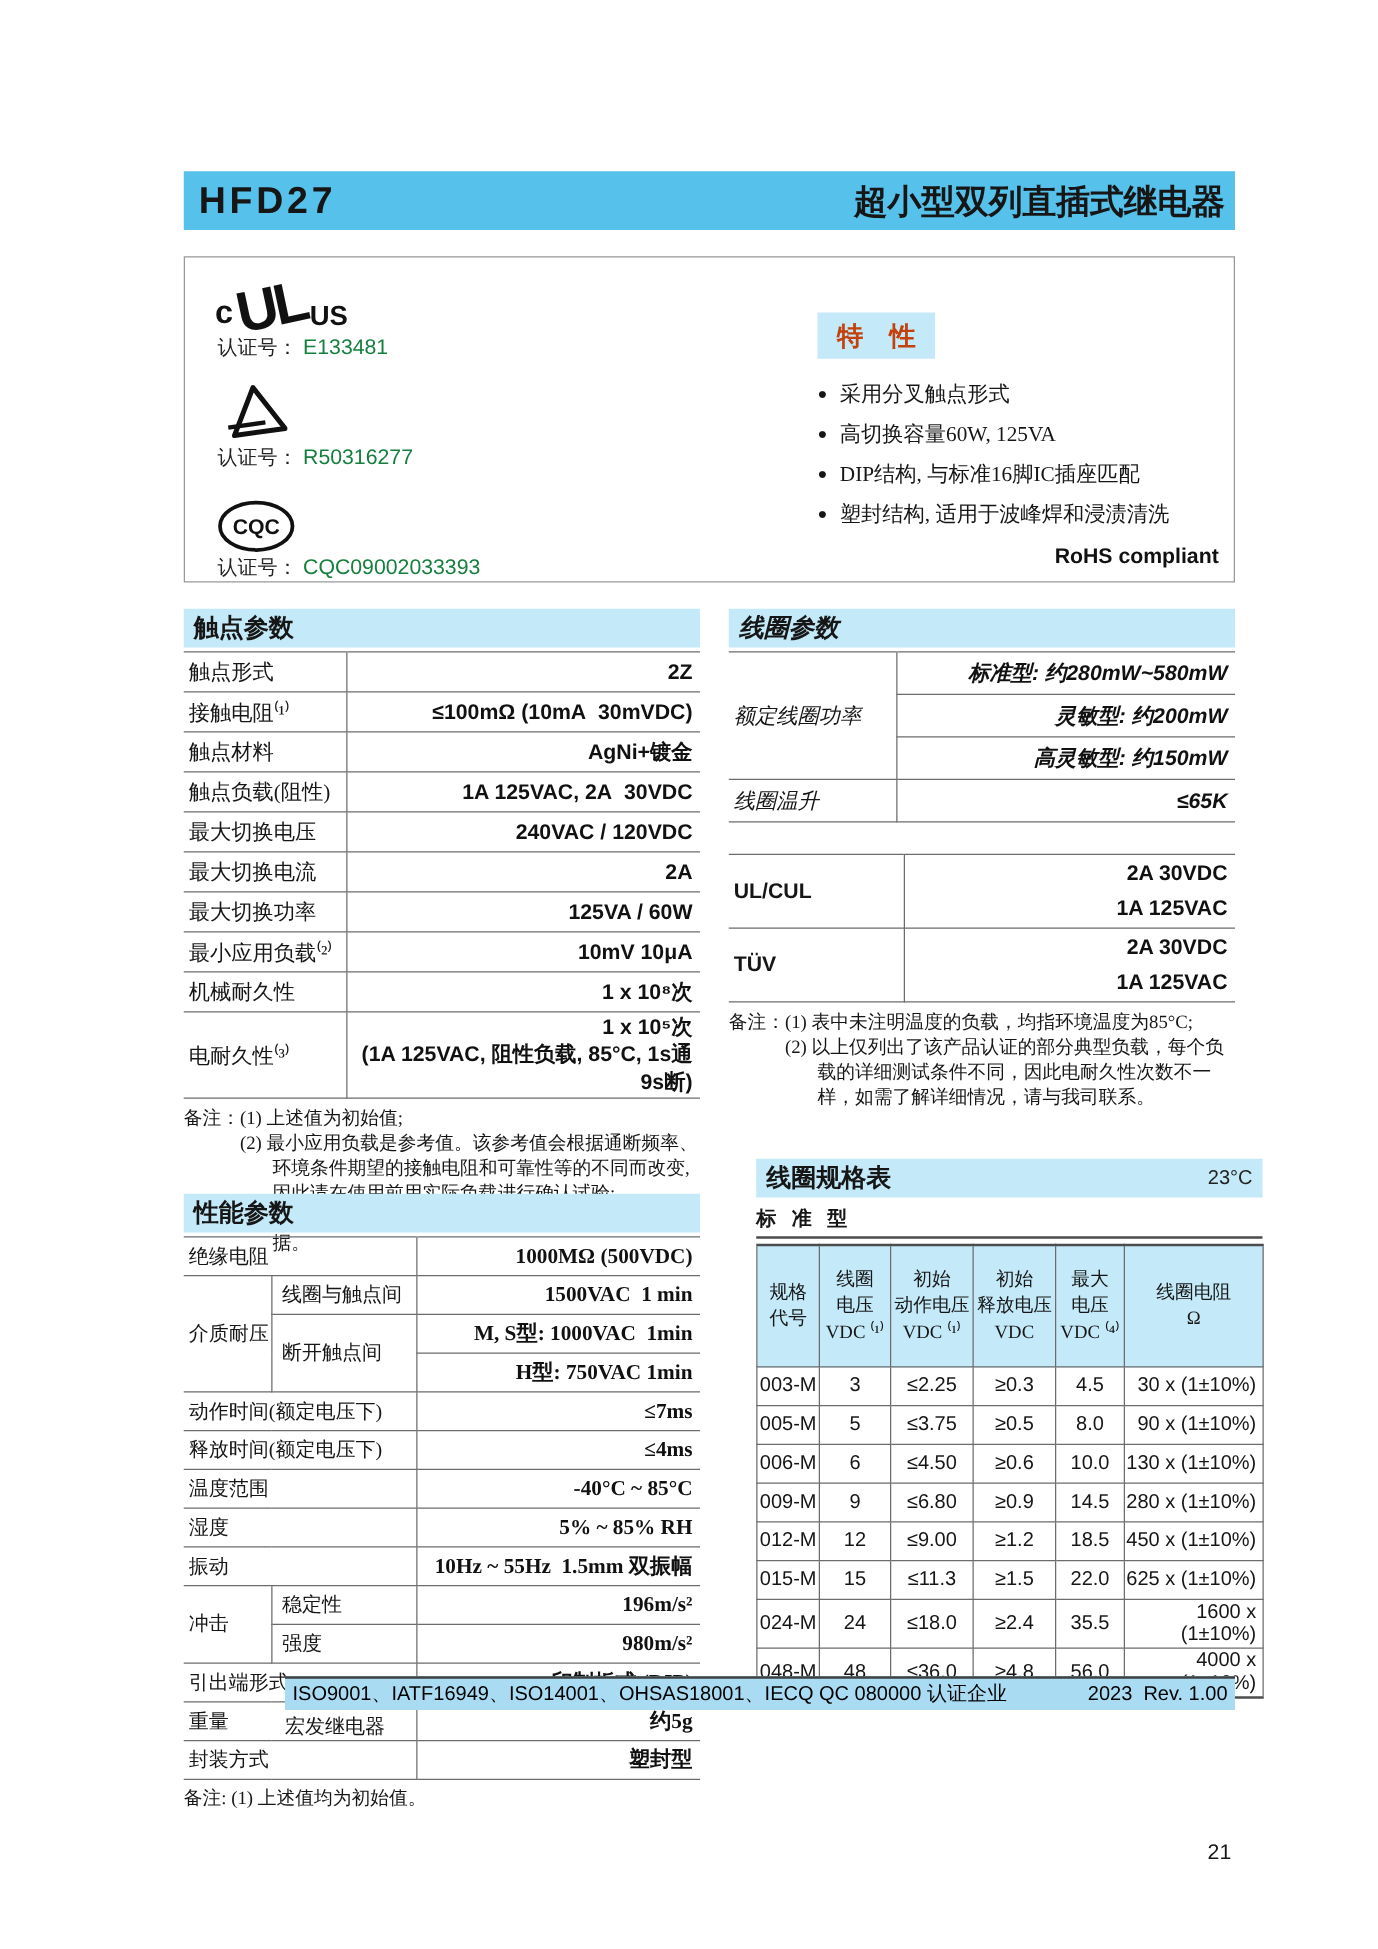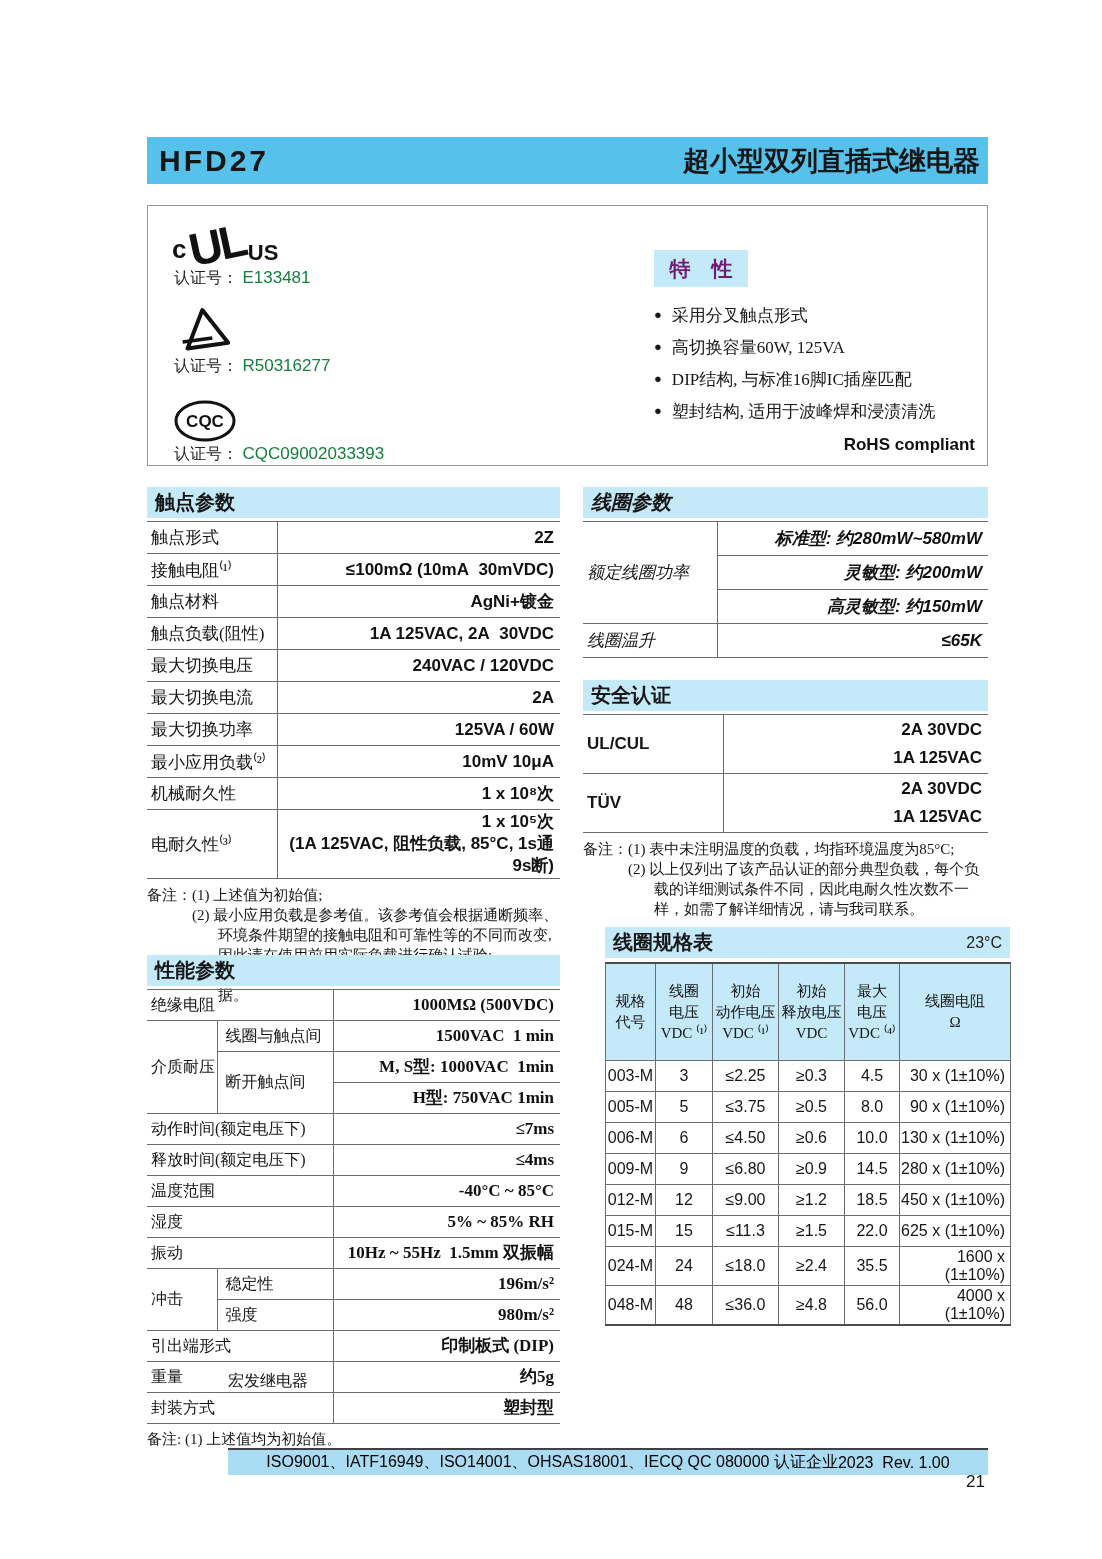--- a/index.html
+++ b/index.html
@@ -22,21 +22,21 @@
   .cert-line { position:absolute; left:26px; font-size:16px; }
   .cert-line .lbl { font-family:"Liberation Serif", serif; color:#222; }
   .cert-line .num { font-family:"Liberation Sans", sans-serif; font-size:17px; color:#15803d; }
   .cert-1 { top:62px; }
   .tuv-mark { position:absolute; left:30px; top:100px; }
   .cert-2 { top:150px; }
   .cqc-mark { position:absolute; left:24px; top:192px; }
   .cert-3 { top:238px; }
   .features-badge { position:absolute; left:506px; top:44px; width:94px; height:37px;
     background:#C4E9F8; display:flex; align-items:center; justify-content:center;
-    font-size:21px; font-weight:bold; color:#701a75; }
+    font-size:21px; font-weight:bold; color:#c2410c; }
   .features-list { position:absolute; left:506px; top:94px; width:320px; }
   .feature-item { font-family:"Liberation Serif", serif; font-size:17px; line-height:31px; color:#161616; }
   .feature-item::before { content:"●"; font-size:13px; margin-right:10px; position:relative; top:-2px; }
   .rohs { position:absolute; right:12px; bottom:10px; font-size:17px; font-weight:bold; color:#111; }
 
   
   .section-bar { height:31px; background:#C4E9F8; display:flex; align-items:center;
     justify-content:space-between; padding:0 8px; }
   .section-title { font-size:20px; font-weight:bold; color:#161616; }
   .section-extra { font-size:16px; color:#222; }
@@ -95,23 +95,23 @@
     font-size:15px; line-height:21px; white-space:pre-line; height:94px; color:#161616; }
   table.spec td { height:28px; font-size:16px; text-align:center; color:#161616; }
   table.spec td:last-child { text-align:right; padding-right:5px; }
   table.spec col.s1 { width:50px; } table.spec col.s2 { width:57px; }
   table.spec col.s3 { width:66px; } table.spec col.s4 { width:66px; }
   table.spec col.s5 { width:55px; } table.spec col.s6 { width:111px; }
 
   
   .footer-brand { position:absolute; left:228px; top:1371px; font-family:"Liberation Serif", serif;
     font-size:16px; color:#161616; }
-  .footer-bar { position:absolute; left:228px; top:1448px; width:760px; height:27px;
+  .footer-bar { position:absolute; left:228px; top:1341px; width:760px; height:27px;
     background:#A9DCF3; border-top:2px solid #3f4042; display:flex; align-items:center;
-    justify-content:center; padding:0 6px; box-sizing:border-box; }
+    justify-content:space-between; padding:0 6px; box-sizing:border-box; }
   .footer-certs { font-size:16px; color:#000; }
   .footer-rev { font-size:16px; color:#000; }
   .page-num { position:absolute; right:117px; top:1472px; font-size:17px; color:#161616; }
 </style>
 </head>
 <body>
 
 <div class="page">
 
   <div class="header-bar">
@@ -246,23 +246,20 @@
           </tr>
       <tr>
         <td class="klabel">线圈温升</td>
         <td class="kvalue">≤65K</td>
       </tr>
     </tbody>
       </table>
   </div>
 
   <div class="safety-block">
-    <div class="section-bar">
-      <span class="section-title">安全认证</span>
-    </div>
     <table class="kv">
       <colgroup>
           <col class="c1">
           <col>
         </colgroup>
       <tbody>
           <tr>
         <td class="klabel">UL/CUL</td>
         <td class="kvalue">2A 30VDC
 1A 125VAC</td>
@@ -354,20 +351,21 @@
     </tbody>
       </table>
     <div class="single-note">备注: (1) 上述值均为初始值。</div>
   </div>
 
   <div class="spec-block">
     <div class="section-bar">
       <span class="section-title">线圈规格表</span>
       <span class="section-extra">23°C</span>
     </div>
+    <div class="spec-subtitle">标 准 型</div>
     <table class="spec">
       <colgroup>
           <col class="s1">
           <col class="s2">
           <col class="s3">
           <col class="s4">
           <col class="s5">
           <col class="s6">
         </colgroup>
       <thead>

